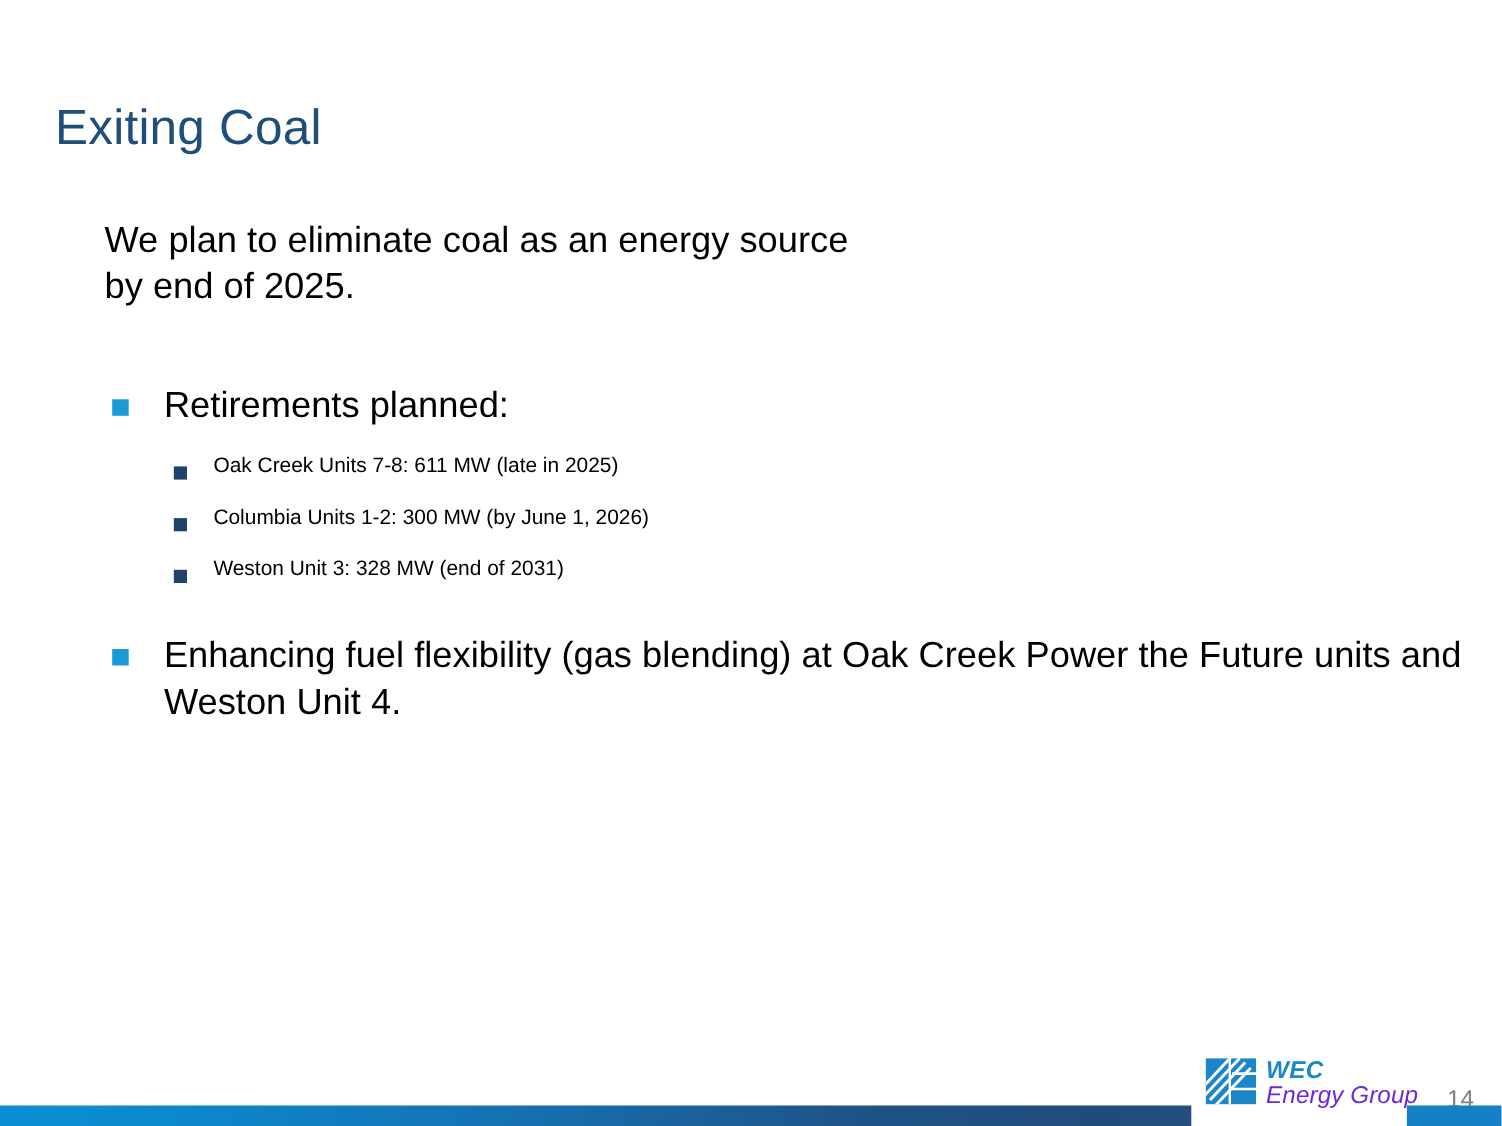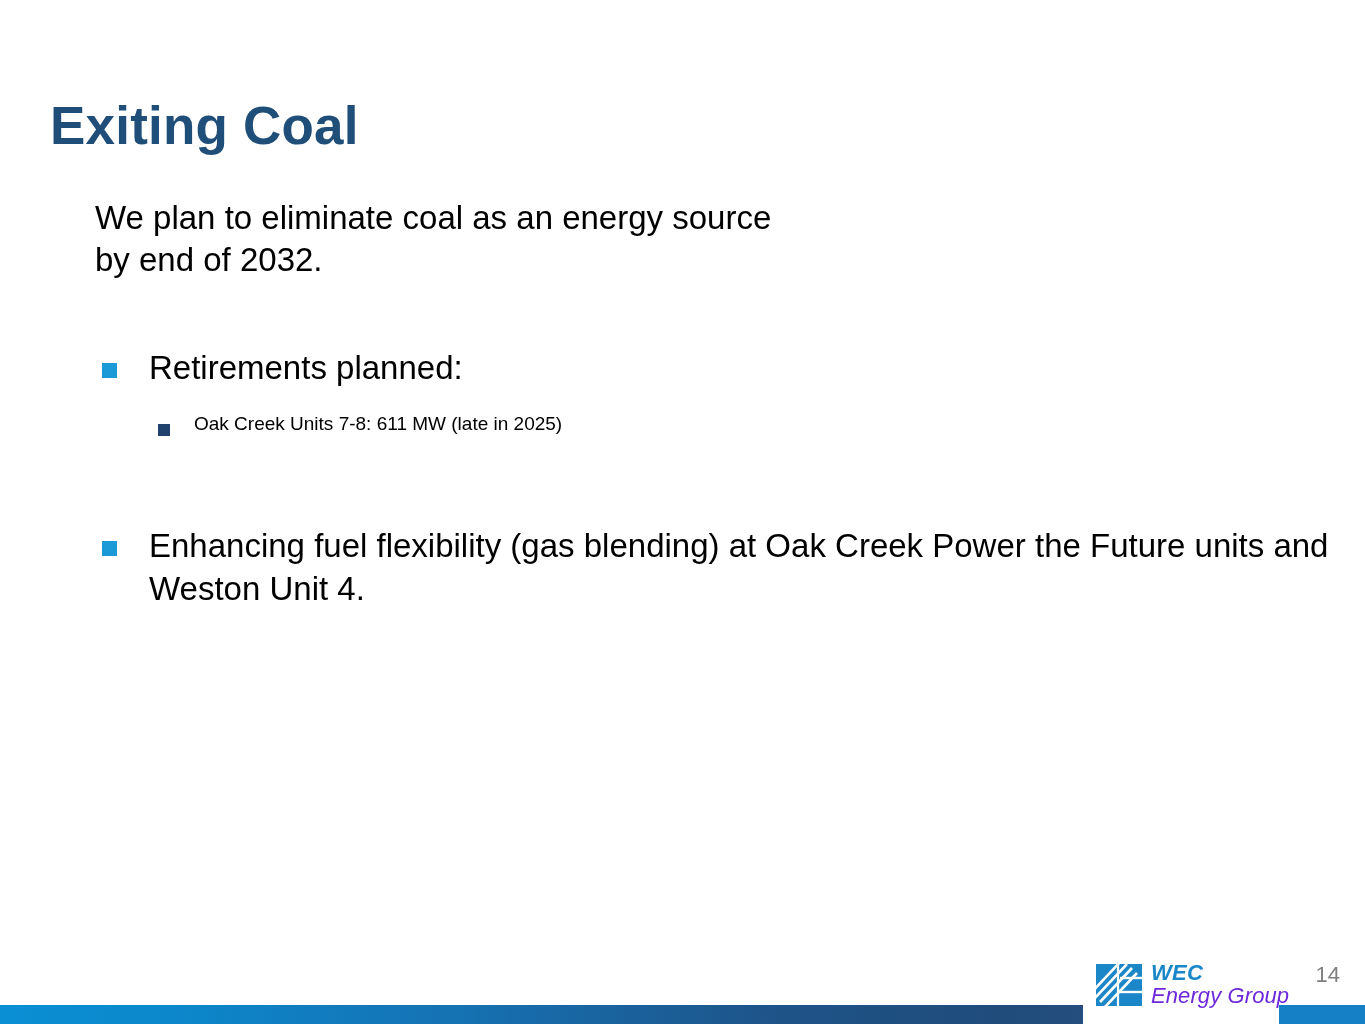--- a/index.html
+++ b/index.html
@@ -21,24 +21,24 @@
     height: 1024px;
     background: #ffffff;
     box-sizing: border-box;
   }
 
   
   .slide-title {
     position: absolute;
     left: 50px;
     top: 60px;
-    font-size: 53px;
+    font-size: 45px;
     line-height: 1.15;
     color: #1F4E79;
-    font-weight: bold;
+    font-weight: normal;
     letter-spacing: 0.2px;
     white-space: nowrap;
   }
 
   
   .body-area {
     position: absolute;
     left: 0;
     top: 182px;
     width: 1365px;
@@ -115,33 +115,33 @@
     right: 0;
     bottom: 0;
     width: 86px;
     height: 19px;
     background: #1580C6;
   }
 
   .page-number {
     position: absolute;
     right: 25px;
-    bottom: 38px;
+    bottom: 14px;
     font-size: 22px;
     color: #808080;
     line-height: 1;
   }
 
   
   .logo {
     position: absolute;
     left: 1096px;
     top: 962px;
     display: flex;
-    align-items: center;
+    align-items: flex-start;
     gap: 9px;
   }
   .logo-mark {
     width: 46px;
     height: 42px;
     flex: 0 0 auto;
     display: block;
   }
   .logo-words {
     display: flex;
@@ -168,21 +168,21 @@
 <body>
 
 <div class="slide">
 
   <h1 class="slide-title">Exiting Coal</h1>
 
   <div class="body-area">
 
     <p class="intro">
       <span class="line">We plan to eliminate coal as an energy source</span>
-      <span class="line">by end of 2032.</span>
+      <span class="line">by end of 2025.</span>
     </p>
 
     <div class="sp-36"></div>
 
     <ul class="bullet-list">
 
 
       <div class="sp-30"></div>
 
       <li class="b1">
@@ -192,23 +192,31 @@
 
       <div class="sp-22"></div>
 
       <li class="b2">
         <span class="marker"></span>
         <span>Oak Creek Units 7-8: 611 MW (late in 2025)</span>
       </li>
 
       <div class="sp-22"></div>
 
-
-      <div class="sp-22"></div>
-
+      <li class="b2">
+        <span class="marker"></span>
+        <span>Columbia Units 1-2: 300 MW (by June 1, 2026)</span>
+      </li>
+
+      <div class="sp-22"></div>
+
+      <li class="b2">
+        <span class="marker"></span>
+        <span>Weston Unit 3: 328 MW (end of 2031)</span>
+      </li>
 
       <div class="sp-44"></div>
 
       <li class="b1">
         <span class="marker"></span>
         <span>Enhancing fuel flexibility (gas blending) at Oak Creek Power the Future units and Weston Unit 4.</span>
       </li>
 
       <div class="sp-22"></div>
 

